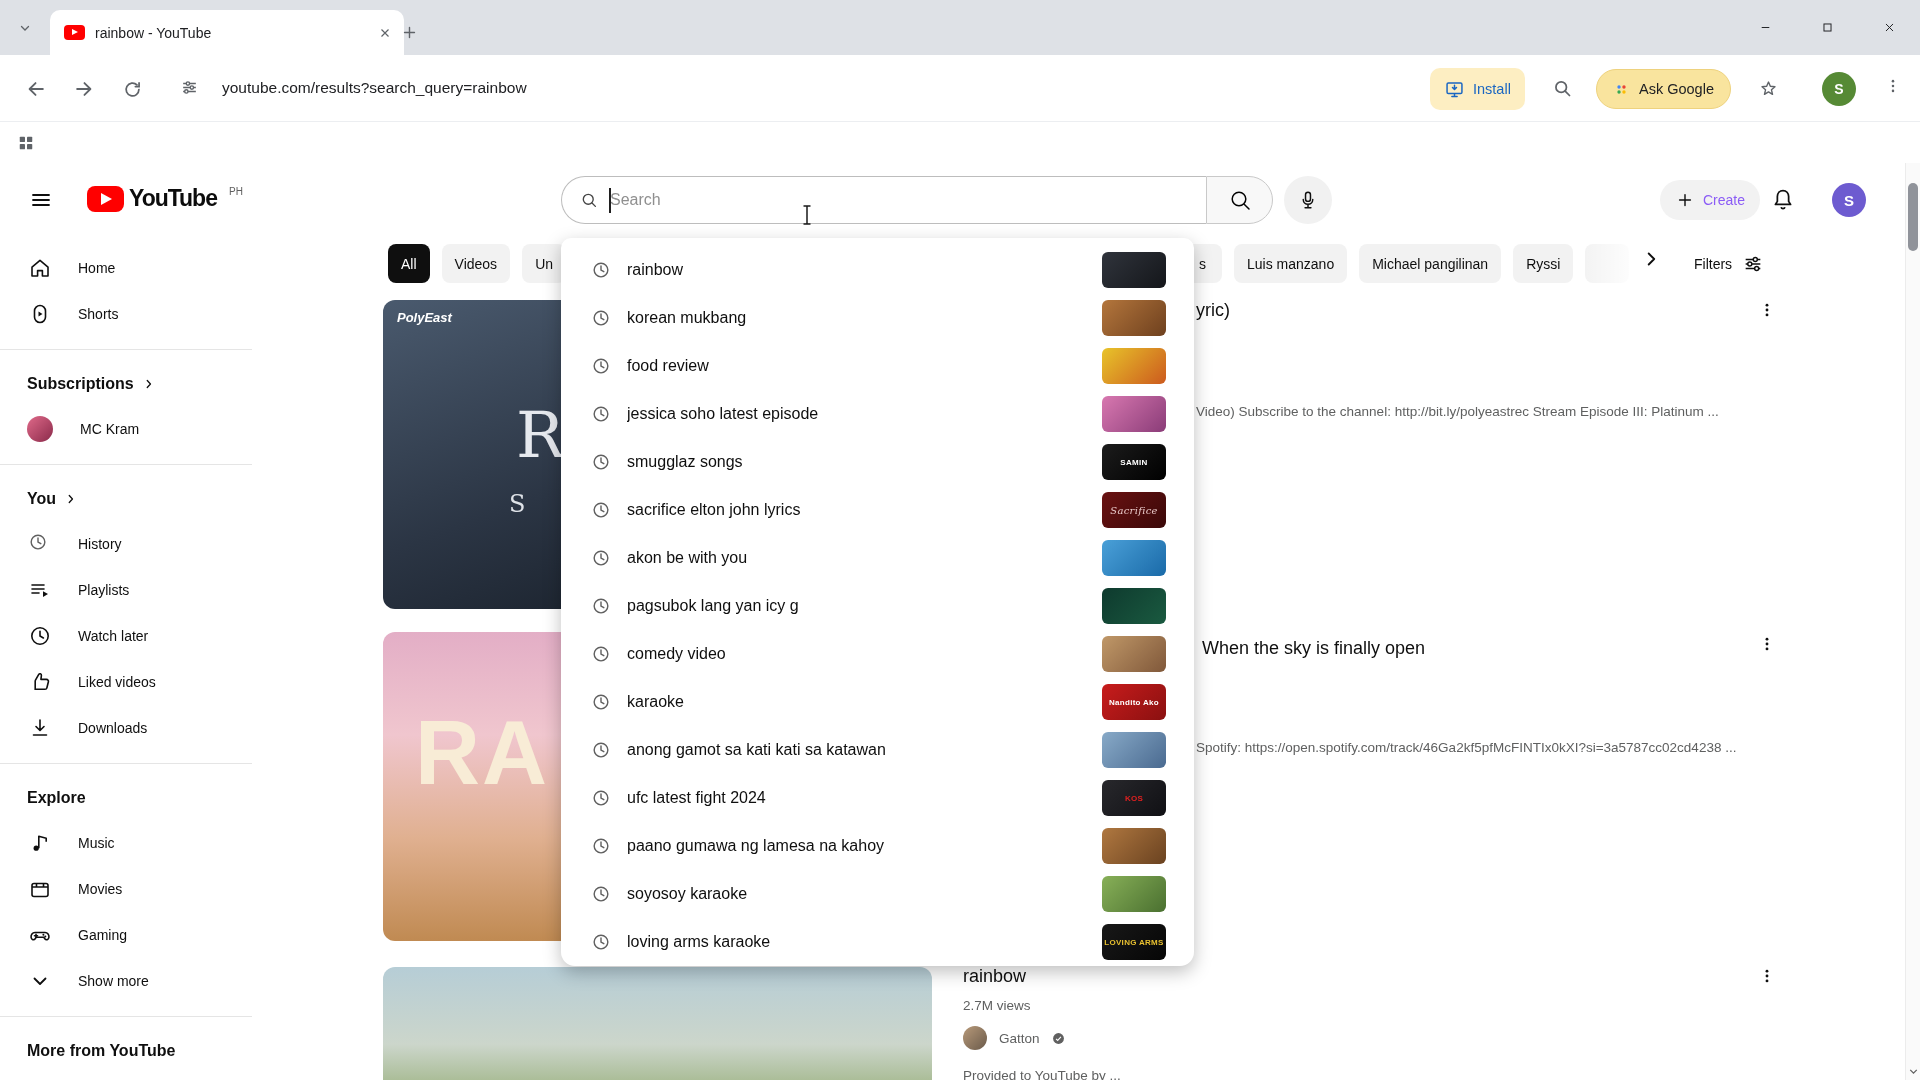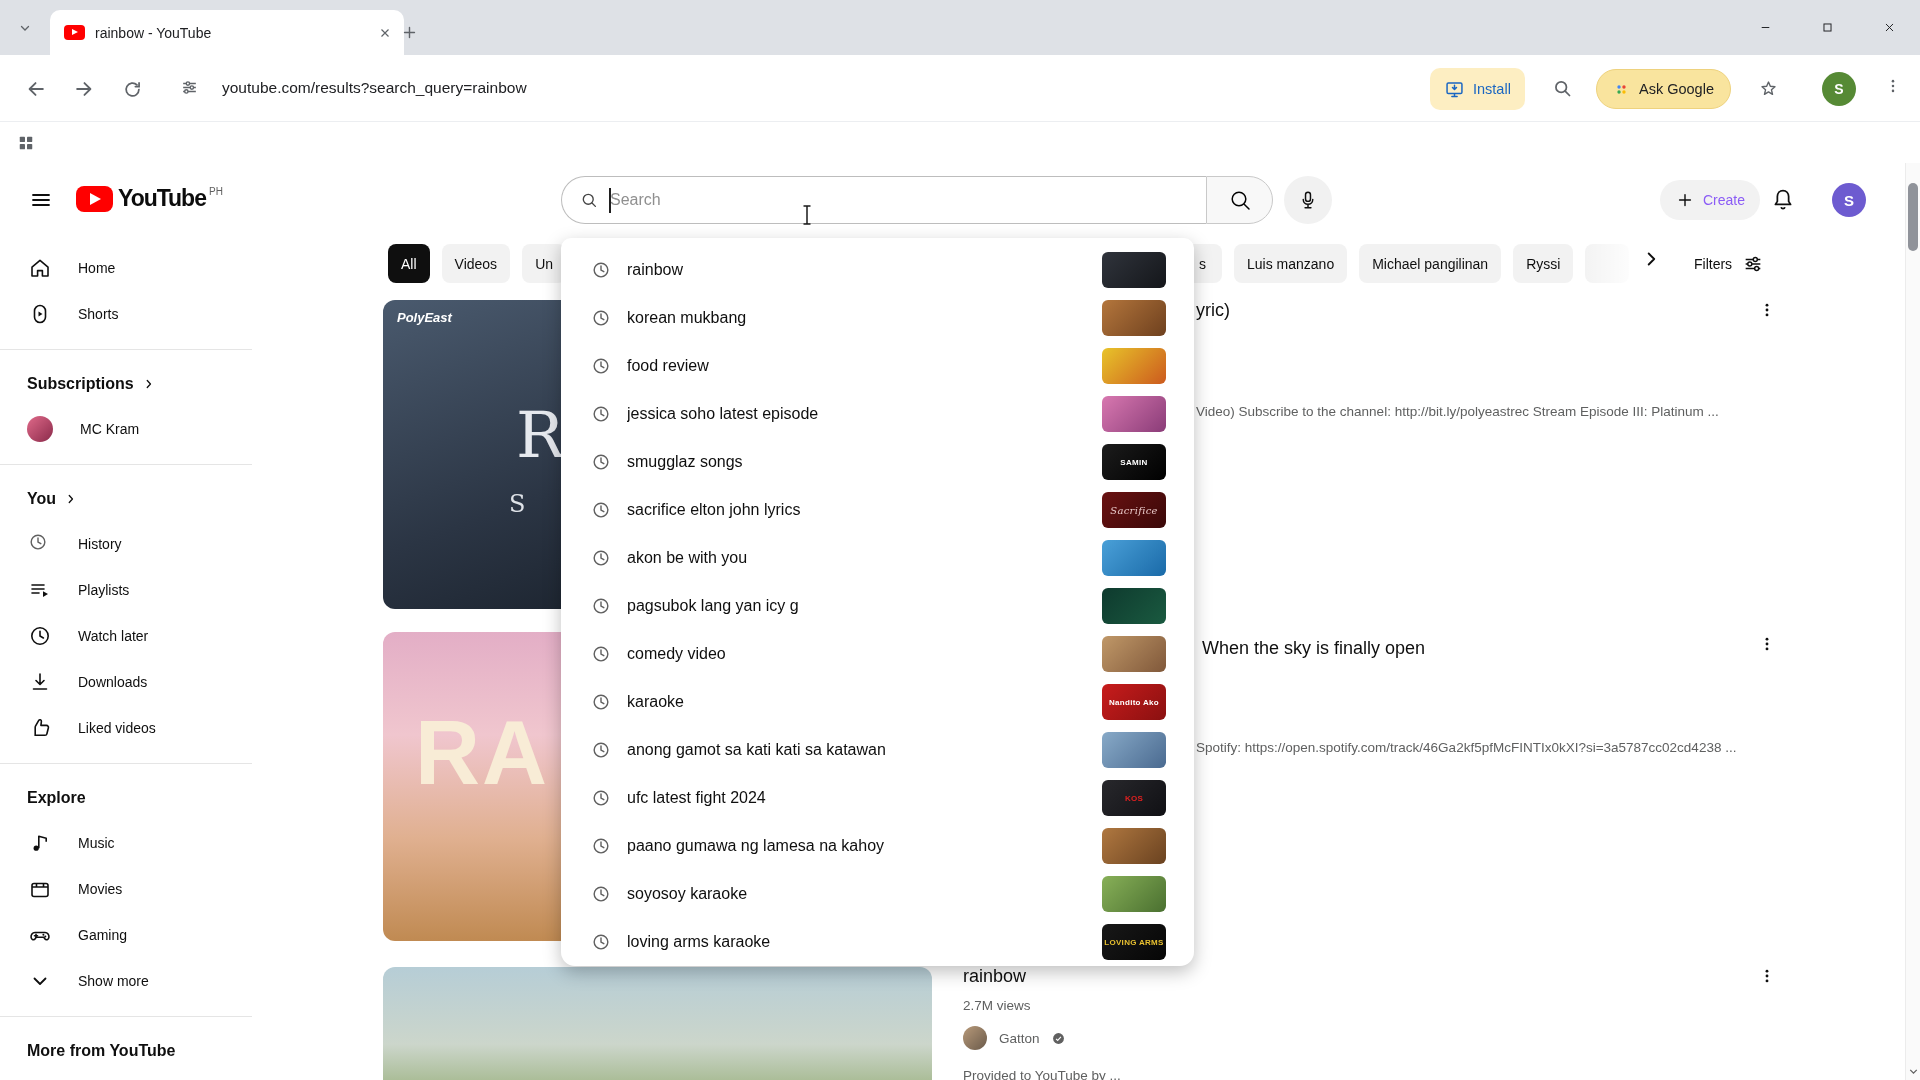--- a/index.html
+++ b/index.html
@@ -44,26 +44,26 @@
     font-size:14px; font-weight:700; }
   .toolkebab { position:absolute; left:1884px; top:77px; }
 
   .bookmarksbar { position:absolute; left:0; top:122px; width:1920px; height:41px; background:#fff; z-index:80; }
   .gridbtn { position:absolute; left:16px; top:10px; width:22px; height:22px; }
 
   
   .masthead { position:absolute; left:0; top:163px; width:1905px; height:74px; background:#fff; z-index:10; }
   .hamburger { position:absolute; left:26px; top:185px; width:30px; height:30px;
     display:flex; align-items:center; justify-content:center; z-index:11; }
-  .logo { position:absolute; left:76px; top:185px; display:flex; align-items:center; z-index:11;justify-content:space-between; }
+  .logo { position:absolute; left:87px; top:185px; display:flex; align-items:center; z-index:11;justify-content:space-between; }
   .logo-badge { position:relative; width:37px; height:26px; background:#ff0000; border-radius:8px; }
   .logo-badge .fav-tri { position:absolute; left:14px; top:7px; width:0; height:0;
     border-left:11px solid #fff; border-top:6px solid transparent; border-bottom:6px solid transparent; }
   .logo-text { margin-left:5px; font-size:23px; font-weight:700; letter-spacing:-1px; color:#0c0c0c; }
-  .logo-country { font-size:10px; color:#606060; margin:-14px 0 0 3px; }
+  .logo-country { font-size:10px; color:#606060; margin:-14px 0 0 12px; }
   .searchbox { position:absolute; left:561px; top:176px; width:645px; height:48px; background:#fff;
     border:1px solid #bdbdbd; border-right:none; border-radius:24px 0 0 24px;
     display:flex; align-items:center; padding-left:18px; gap:12px; z-index:11; }
   .search-placeholder { font-size:16px; color:#8f8f8f; }
   .caret { position:absolute; left:609px; top:188px; width:2px; height:25px; background:#1f1f1f; z-index:12; }
   .searchbtn { position:absolute; left:1206px; top:176px; width:67px; height:48px; background:#f8f8f8;
     border:1px solid #c9c9c9; border-radius:0 24px 24px 0;
     display:flex; align-items:center; justify-content:center; z-index:11; }
   .micbtn { position:absolute; left:1284px; top:176px; width:48px; height:48px; border-radius:50%;
     background:#f1f1f1; display:flex; align-items:center; justify-content:center; z-index:11; }
@@ -387,33 +387,33 @@
         <span class="sb-ic">
           <svg width="24" height="24" viewBox="0 0 24 24" fill="none" stroke="#0f0f0f" stroke-width="1.6" stroke-linecap="round">
             <circle cx="12" cy="12" r="8.2"></circle>
             <path d="M12 7.2V12l3.4 2"></path>
           </svg>
         </span>
         <span class="sb-label">Watch later</span>
       </div>
       <div class="sb-item">
         <span class="sb-ic">
+          <svg width="24" height="24" viewBox="0 0 24 24" fill="none" stroke="#0f0f0f" stroke-width="1.6" stroke-linejoin="round">
+            <path d="M7.2 10.6V20M7.2 10.6l3.4-6c.9-1.5 3-.8 2.8.9l-.5 3.9h5.6c1.3 0 2.2 1.2 1.9 2.4l-1.5 6c-.2.9-1 1.5-1.9 1.5H7.2"></path>
+          </svg>
+        </span>
+        <span class="sb-label">Liked videos</span>
+      </div>
+      <div class="sb-item">
+        <span class="sb-ic">
           <svg width="24" height="24" viewBox="0 0 24 24" fill="none" stroke="#0f0f0f" stroke-width="1.6" stroke-linecap="round" stroke-linejoin="round">
             <path d="M12 4v10M8 10.5 12 14.5 16 10.5M5.5 19h13"></path>
           </svg>
         </span>
         <span class="sb-label">Downloads</span>
-      </div>
-      <div class="sb-item">
-        <span class="sb-ic">
-          <svg width="24" height="24" viewBox="0 0 24 24" fill="none" stroke="#0f0f0f" stroke-width="1.6" stroke-linejoin="round">
-            <path d="M7.2 10.6V20M7.2 10.6l3.4-6c.9-1.5 3-.8 2.8.9l-.5 3.9h5.6c1.3 0 2.2 1.2 1.9 2.4l-1.5 6c-.2.9-1 1.5-1.9 1.5H7.2"></path>
-          </svg>
-        </span>
-        <span class="sb-label">Liked videos</span>
       </div>
       <div class="sb-divider"></div>
       <div class="sb-header">
         <span>Explore</span>
       </div>
       <div class="sb-item">
         <span class="sb-ic">
           <svg width="24" height="24" viewBox="0 0 24 24" fill="none" stroke="#0f0f0f" stroke-width="1.6" stroke-linejoin="round">
             <circle cx="8.2" cy="17.2" r="2.6" fill="#0f0f0f" stroke="none"></circle>
             <path d="M10.8 17.2V5.2l7.4 2v3.6"></path>

